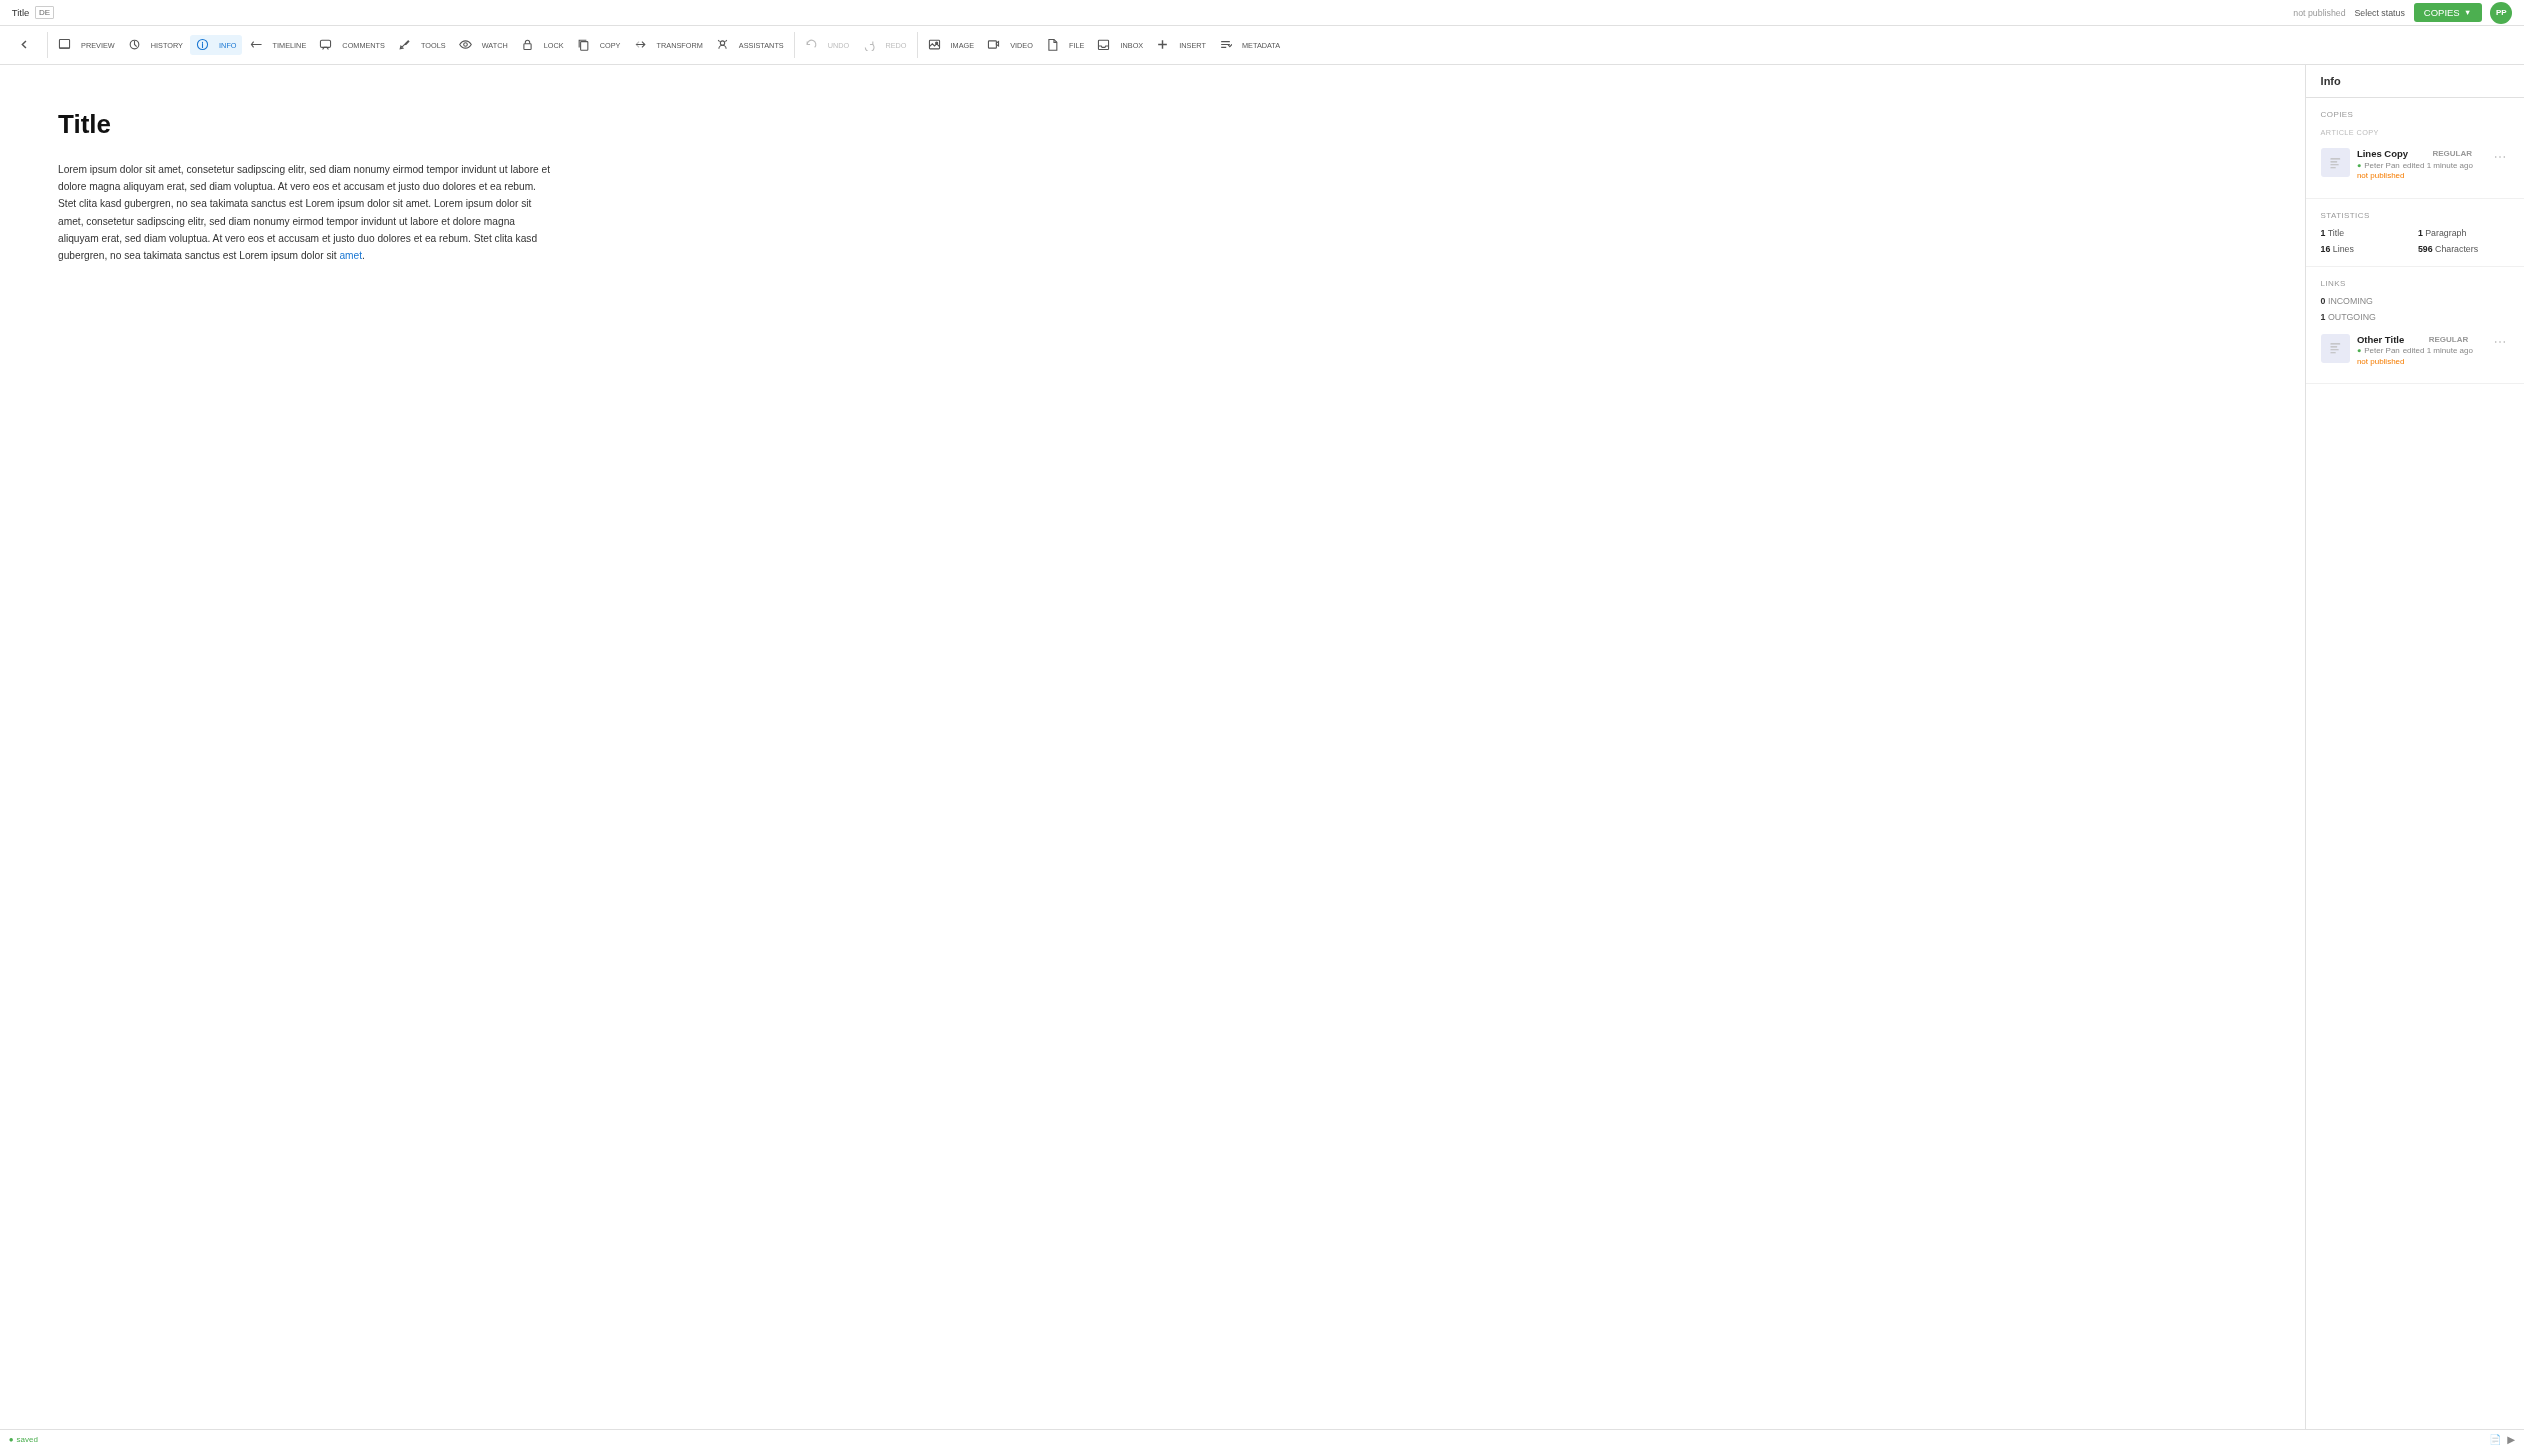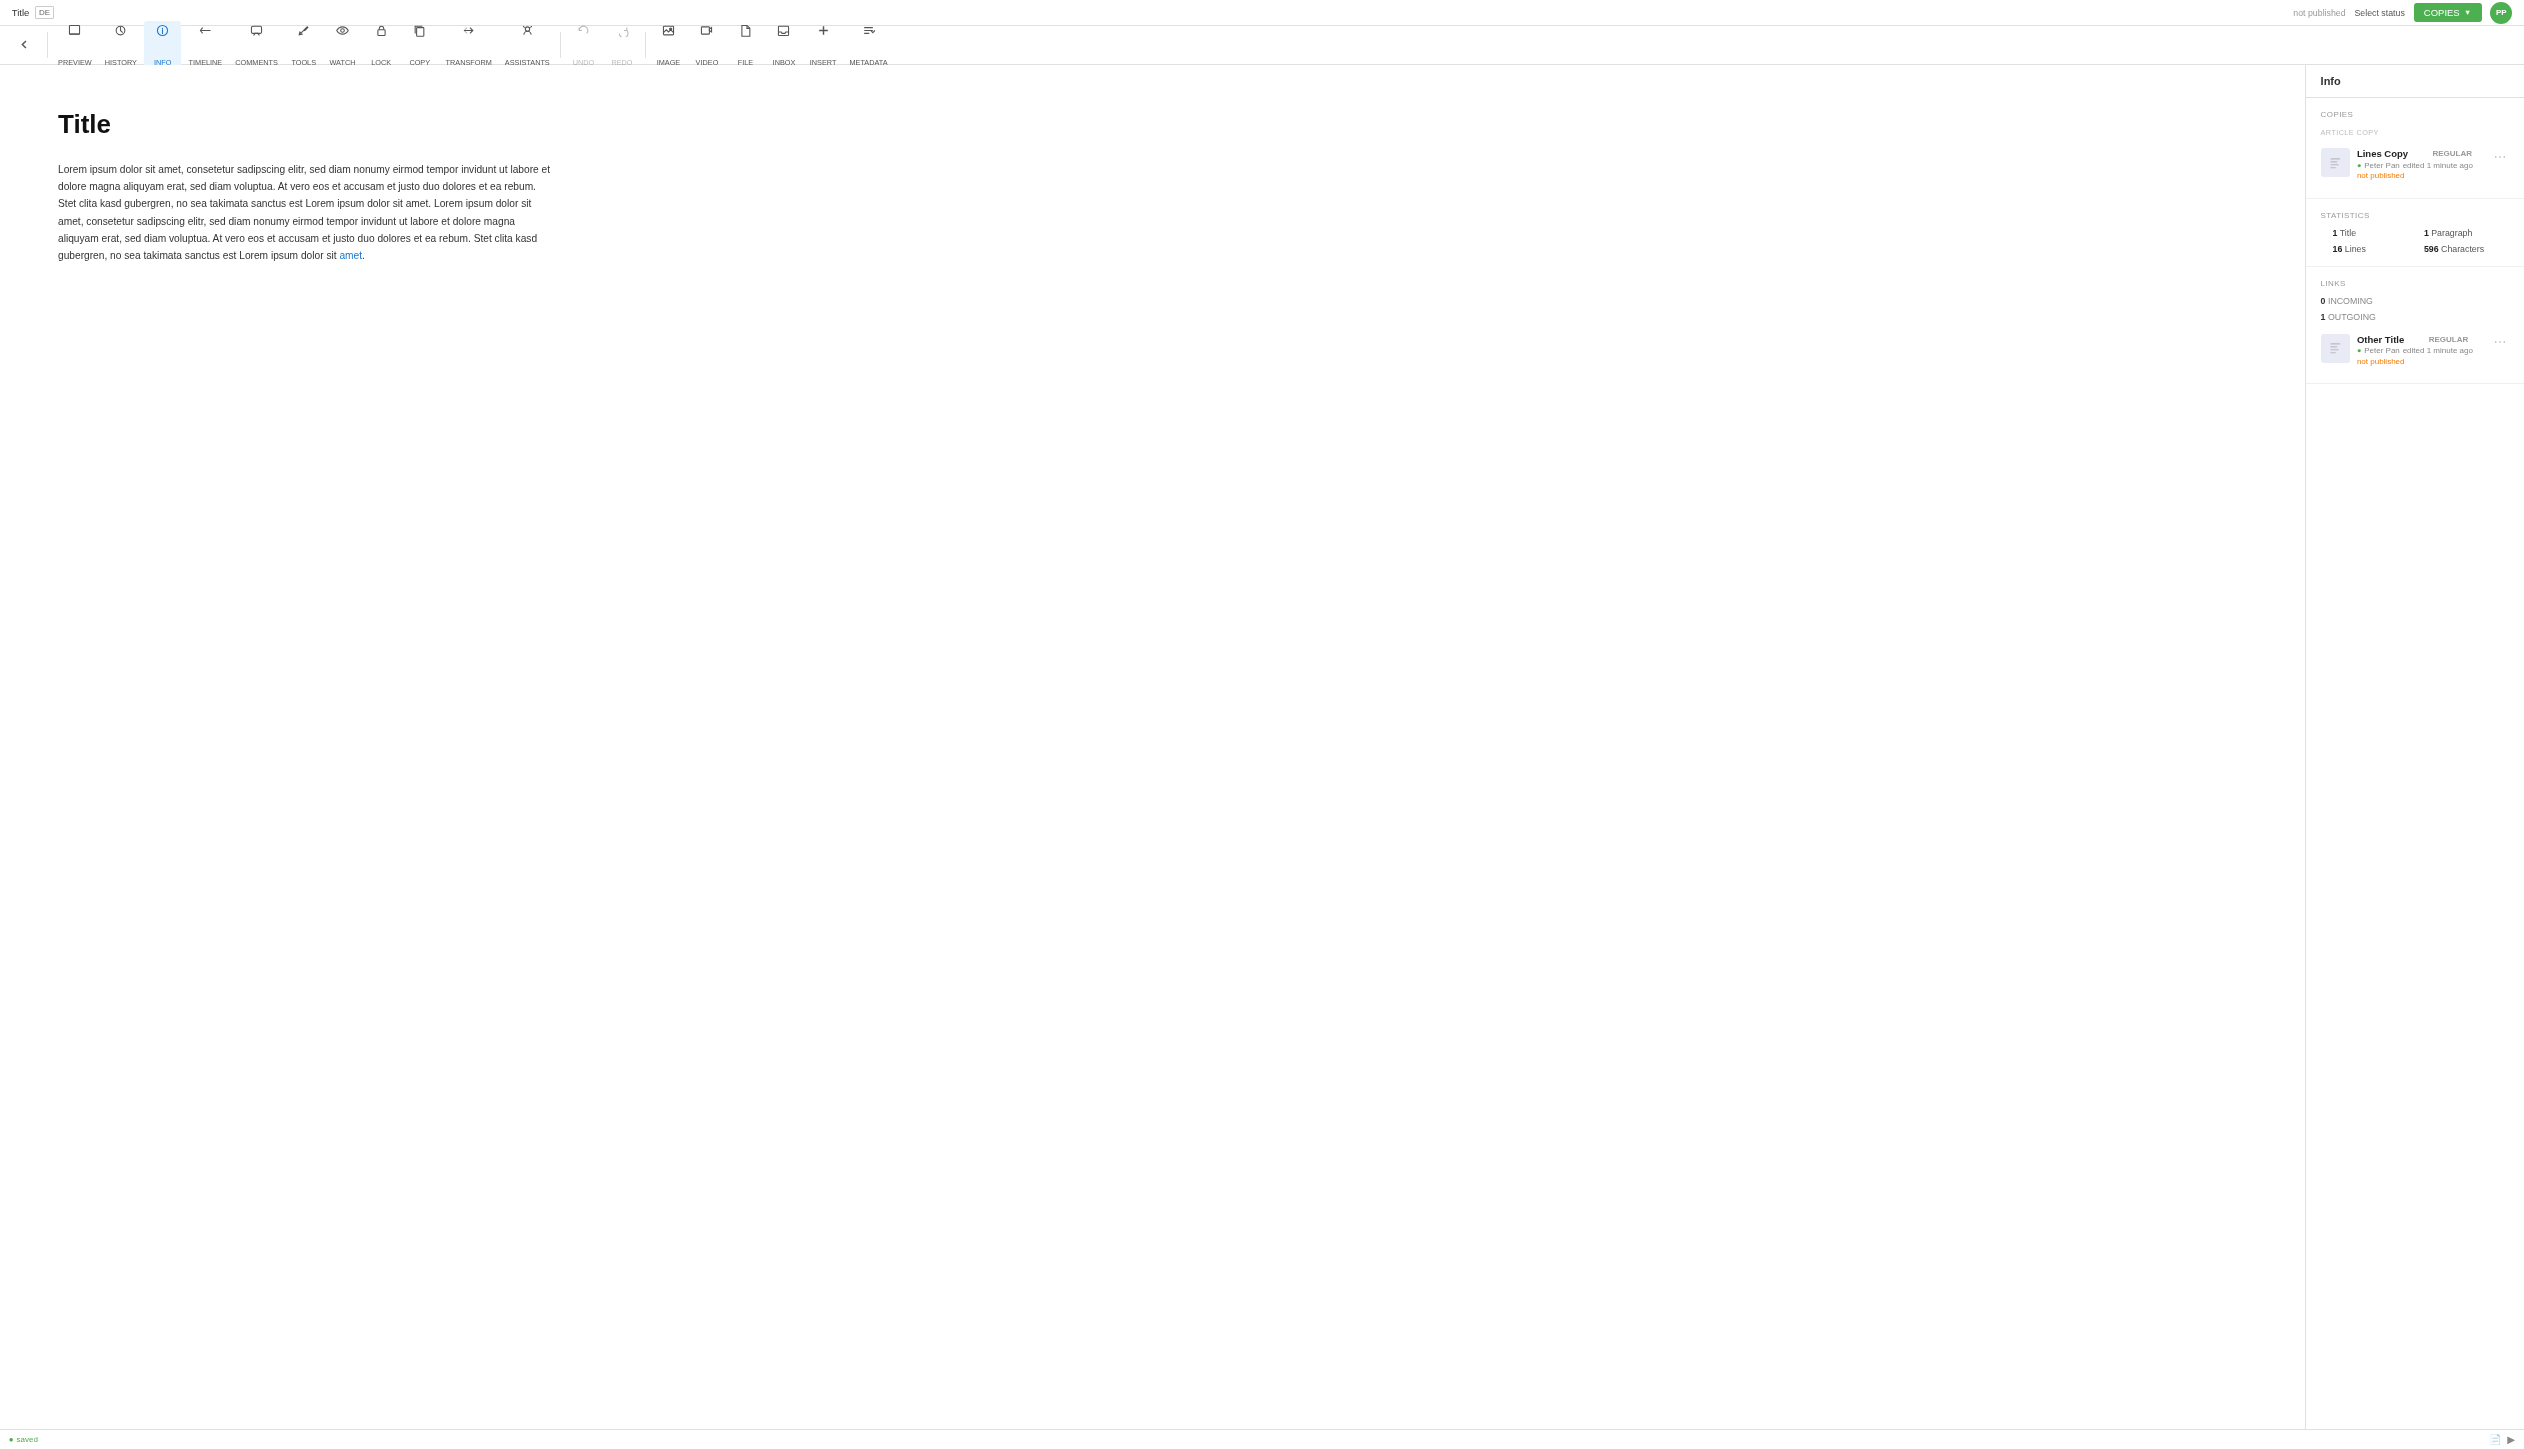--- a/index.html
+++ b/index.html
@@ -28,23 +28,23 @@
       font-size: 8px; font-weight: 600; cursor: pointer;
     }
 
     
     .toolbar {
       display: flex; align-items: center; background: #fff;
       border-bottom: 0.7px solid #e0e0e0; padding: 0 5.8px; height: 39px; min-height: 39px;
       gap: 1.5px;
     }
     .toolbar-item {
-      display: flex; flex-direction: column; align-items: center; justify-content: center;
+      display: flex; flex-direction: row; align-items: center; justify-content: center;
       padding: 2.9px 5.8px; border-radius: 2.9px; cursor: pointer; min-width: 37px;
-      gap: 19px; color: #555; font-size: 7.3px; text-transform: uppercase;
+      gap: 10px; color: #555; font-size: 7.3px; text-transform: uppercase;
       border: none; background: transparent;
     }
     .toolbar-item.active { background: #e8f4fd; color: #1976d2; }
     .toolbar-item svg { width: 13px; height: 13px; }
     .toolbar-icon { font-size: 13px; line-height: 1; }
     .toolbar-divider { width: 0.7px; height: 26px; background: #e0e0e0; margin: 0 2.9px; }
     .toolbar-disabled { opacity: 0.4; }
 
     
     .main-layout { display: flex; flex: 1; overflow: hidden; }
@@ -87,21 +87,21 @@
     .copy-info { flex: 1; min-width: 0; }
     .copy-title-row { display: flex; align-items: center; gap: 4.4px; margin-bottom: 1.5px; }
     .copy-title { font-size: 9.5px; font-weight: 600; color: #222; }
     .copy-type { font-size: 8px; color: #999; font-weight: 700; text-transform: uppercase; padding-left: 20px; }
     .copy-meta { font-size: 8px; color: #888; display: flex; align-items: center; gap: 2.9px; }
     .copy-meta .green-dot { color: #4caf50; font-size: 7.3px; }
     .copy-status { font-size: 8px; color: #f57c00; margin-top: 1.5px; }
     .copy-more { color: #bbb; cursor: pointer; font-size: 13px; line-height: 1; padding: 1.5px 2.9px; }
 
     
-    .stats-grid { display: grid; grid-template-columns: 1fr 1fr; gap: 5.8px; margin-left: 12px; }
+    .stats-grid { display: grid; grid-template-columns: 1fr 1fr; gap: 5.8px; }
     .stat-item { font-size: 8.8px; color: #555; }
     .stat-item strong { color: #222; }
 
     
     .links-row { font-size: 8.8px; color: #888; margin-bottom: 5.8px; }
     .links-row strong { color: #333; }
 
     
     .bottom-bar {
       display: flex; align-items: center; justify-content: space-between;

